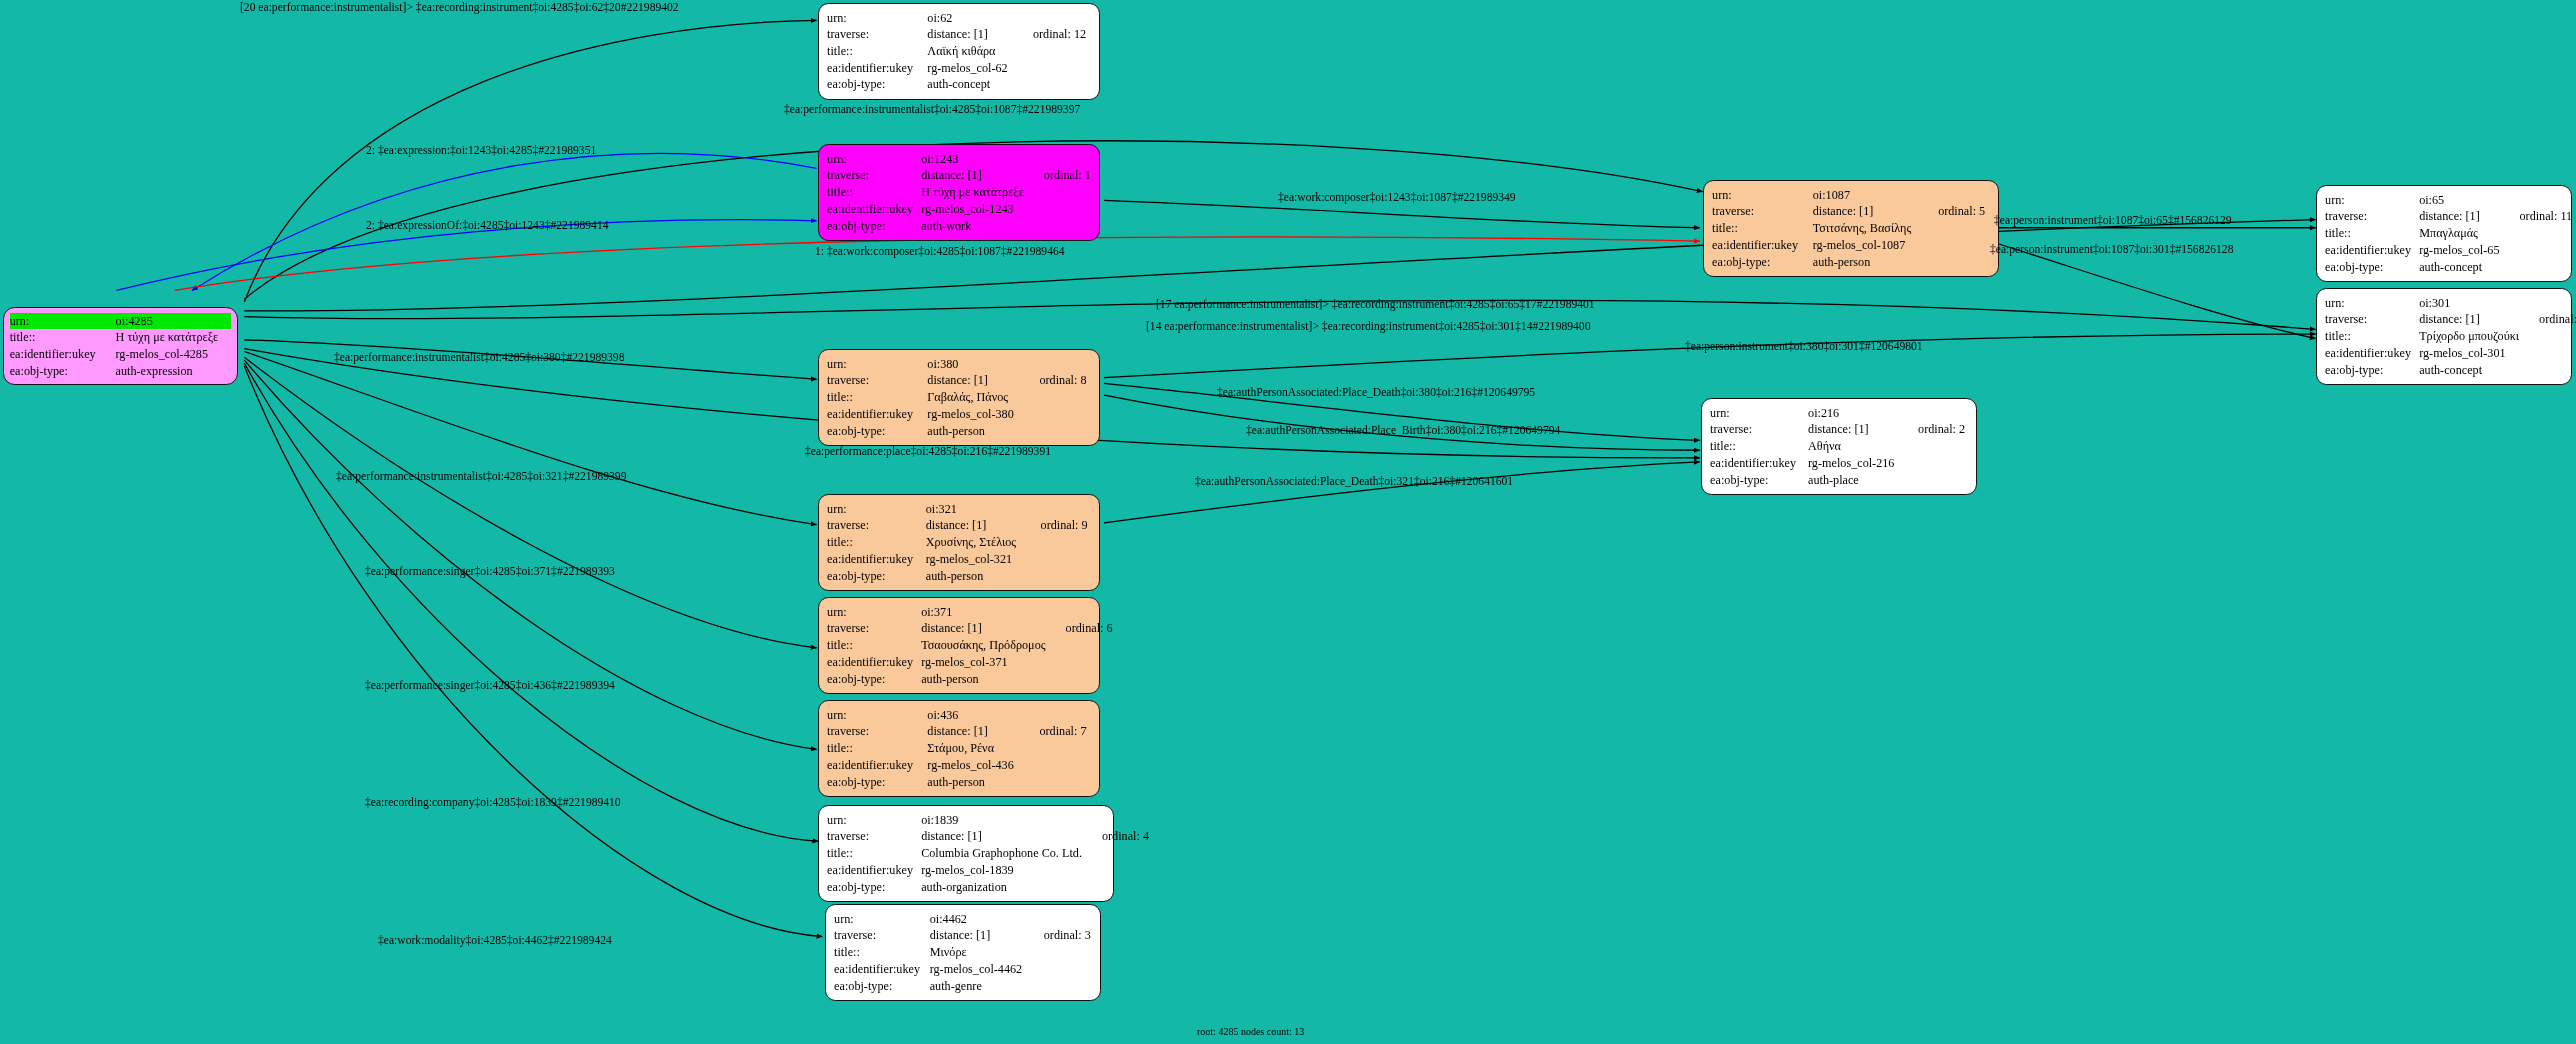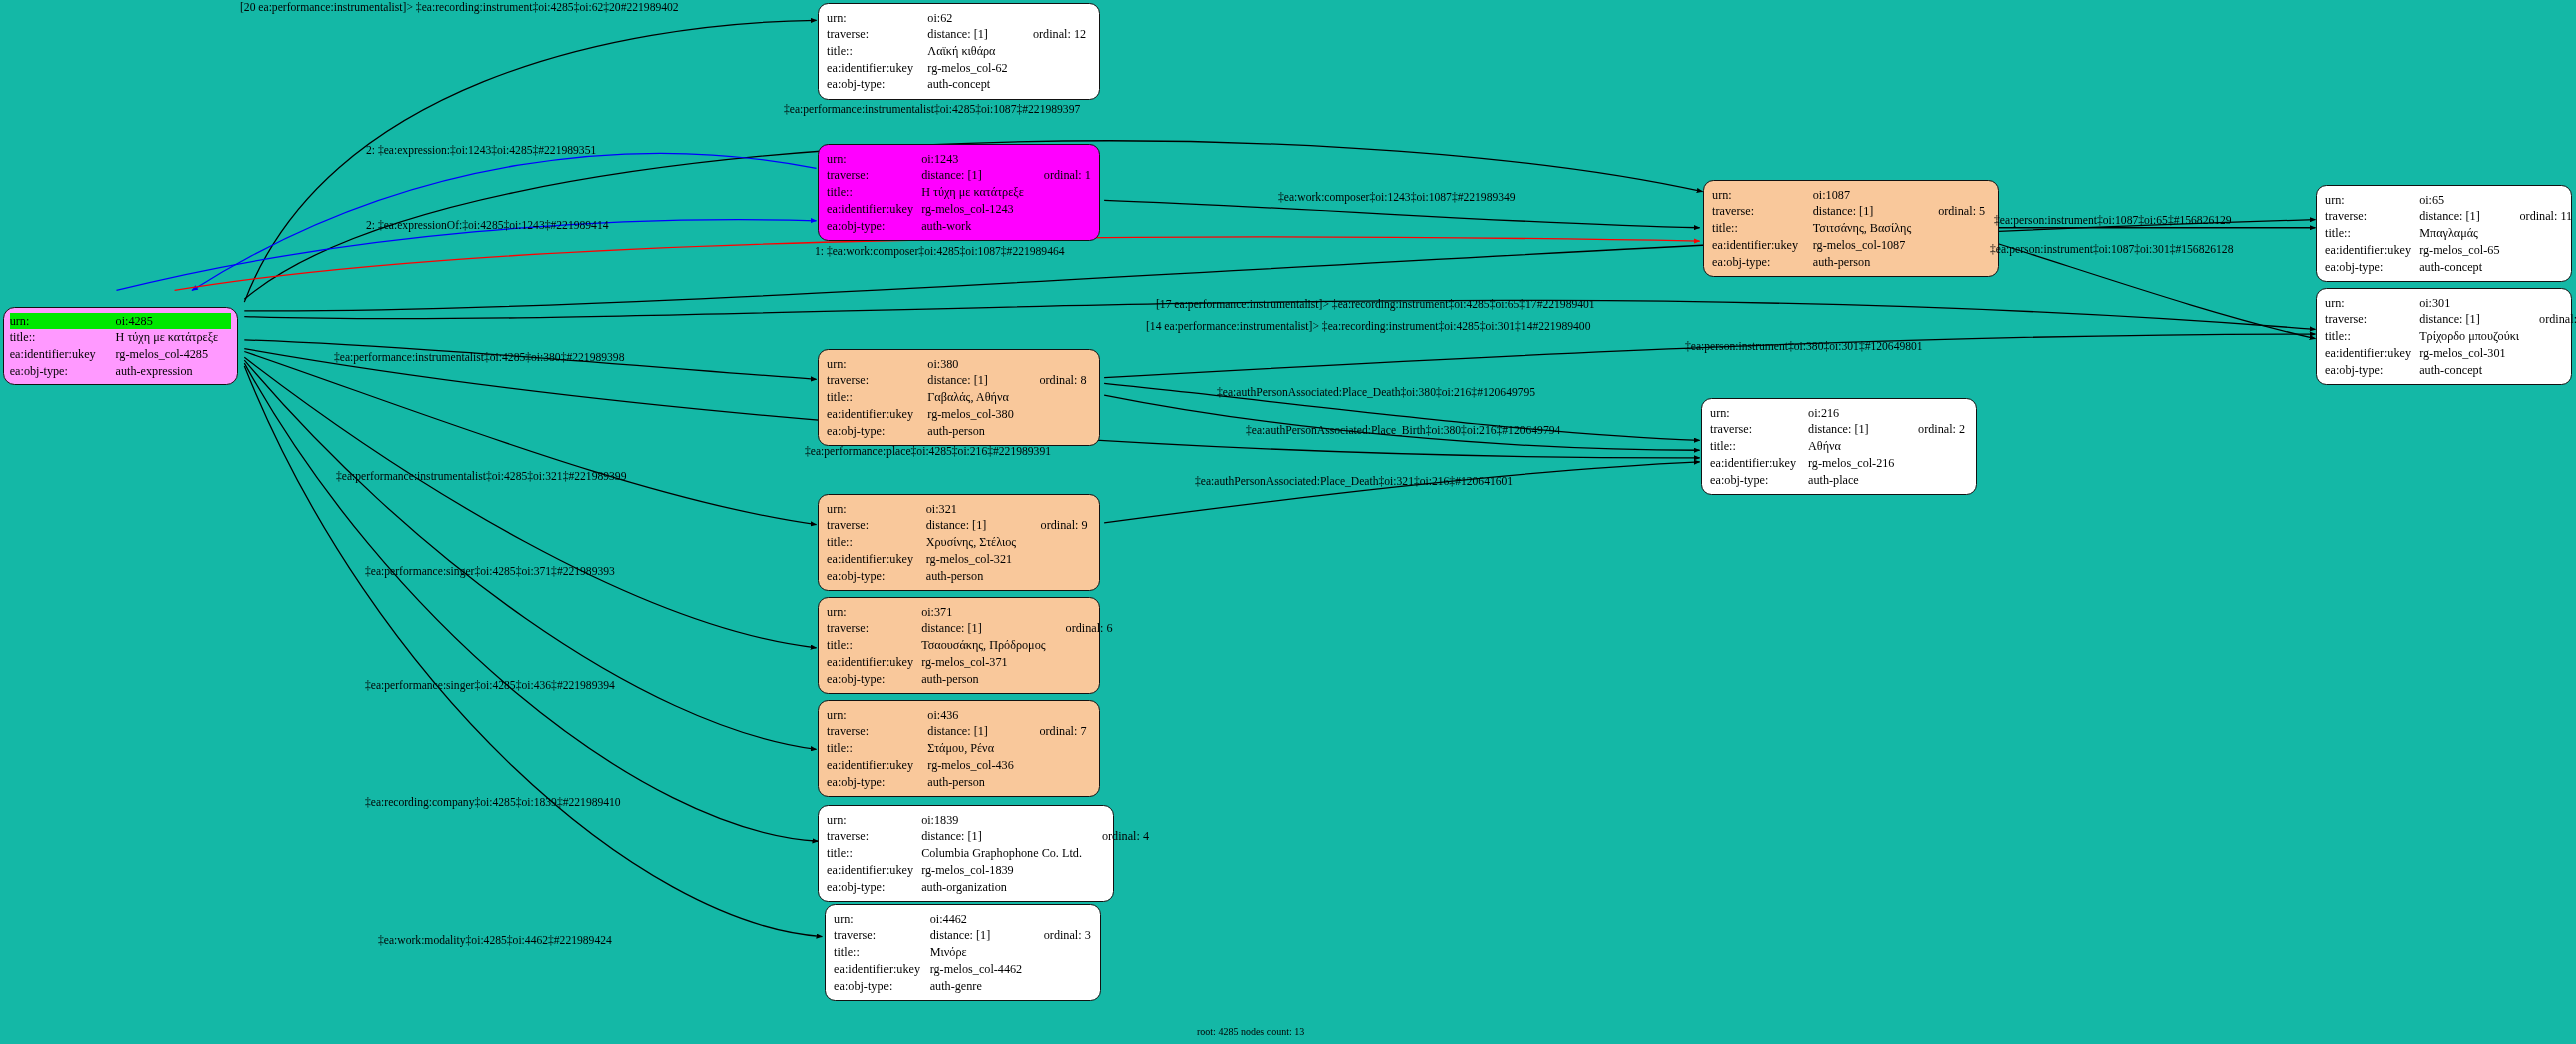--- a/index.html
+++ b/index.html
@@ -280,21 +280,21 @@
           <td class="v">oi:380</td>
             <td></td>
           </tr>
       <tr>
             <td class="k">traverse:</td>
           <td class="v">distance: [1]</td>
           <td class="ord">ordinal: 8</td>
           </tr>
       <tr>
             <td class="k">title::</td>
-          <td class="v">Γαβαλάς, Αθήνα</td>
+          <td class="v">Γαβαλάς, Πάνος</td>
             <td></td>
           </tr>
       <tr>
             <td class="k">ea:identifier:ukey</td>
           <td class="v">rg-melos_col-380</td>
             <td></td>
           </tr>
       <tr>
             <td class="k">ea:obj-type:</td>
           <td class="v">auth-person</td>

